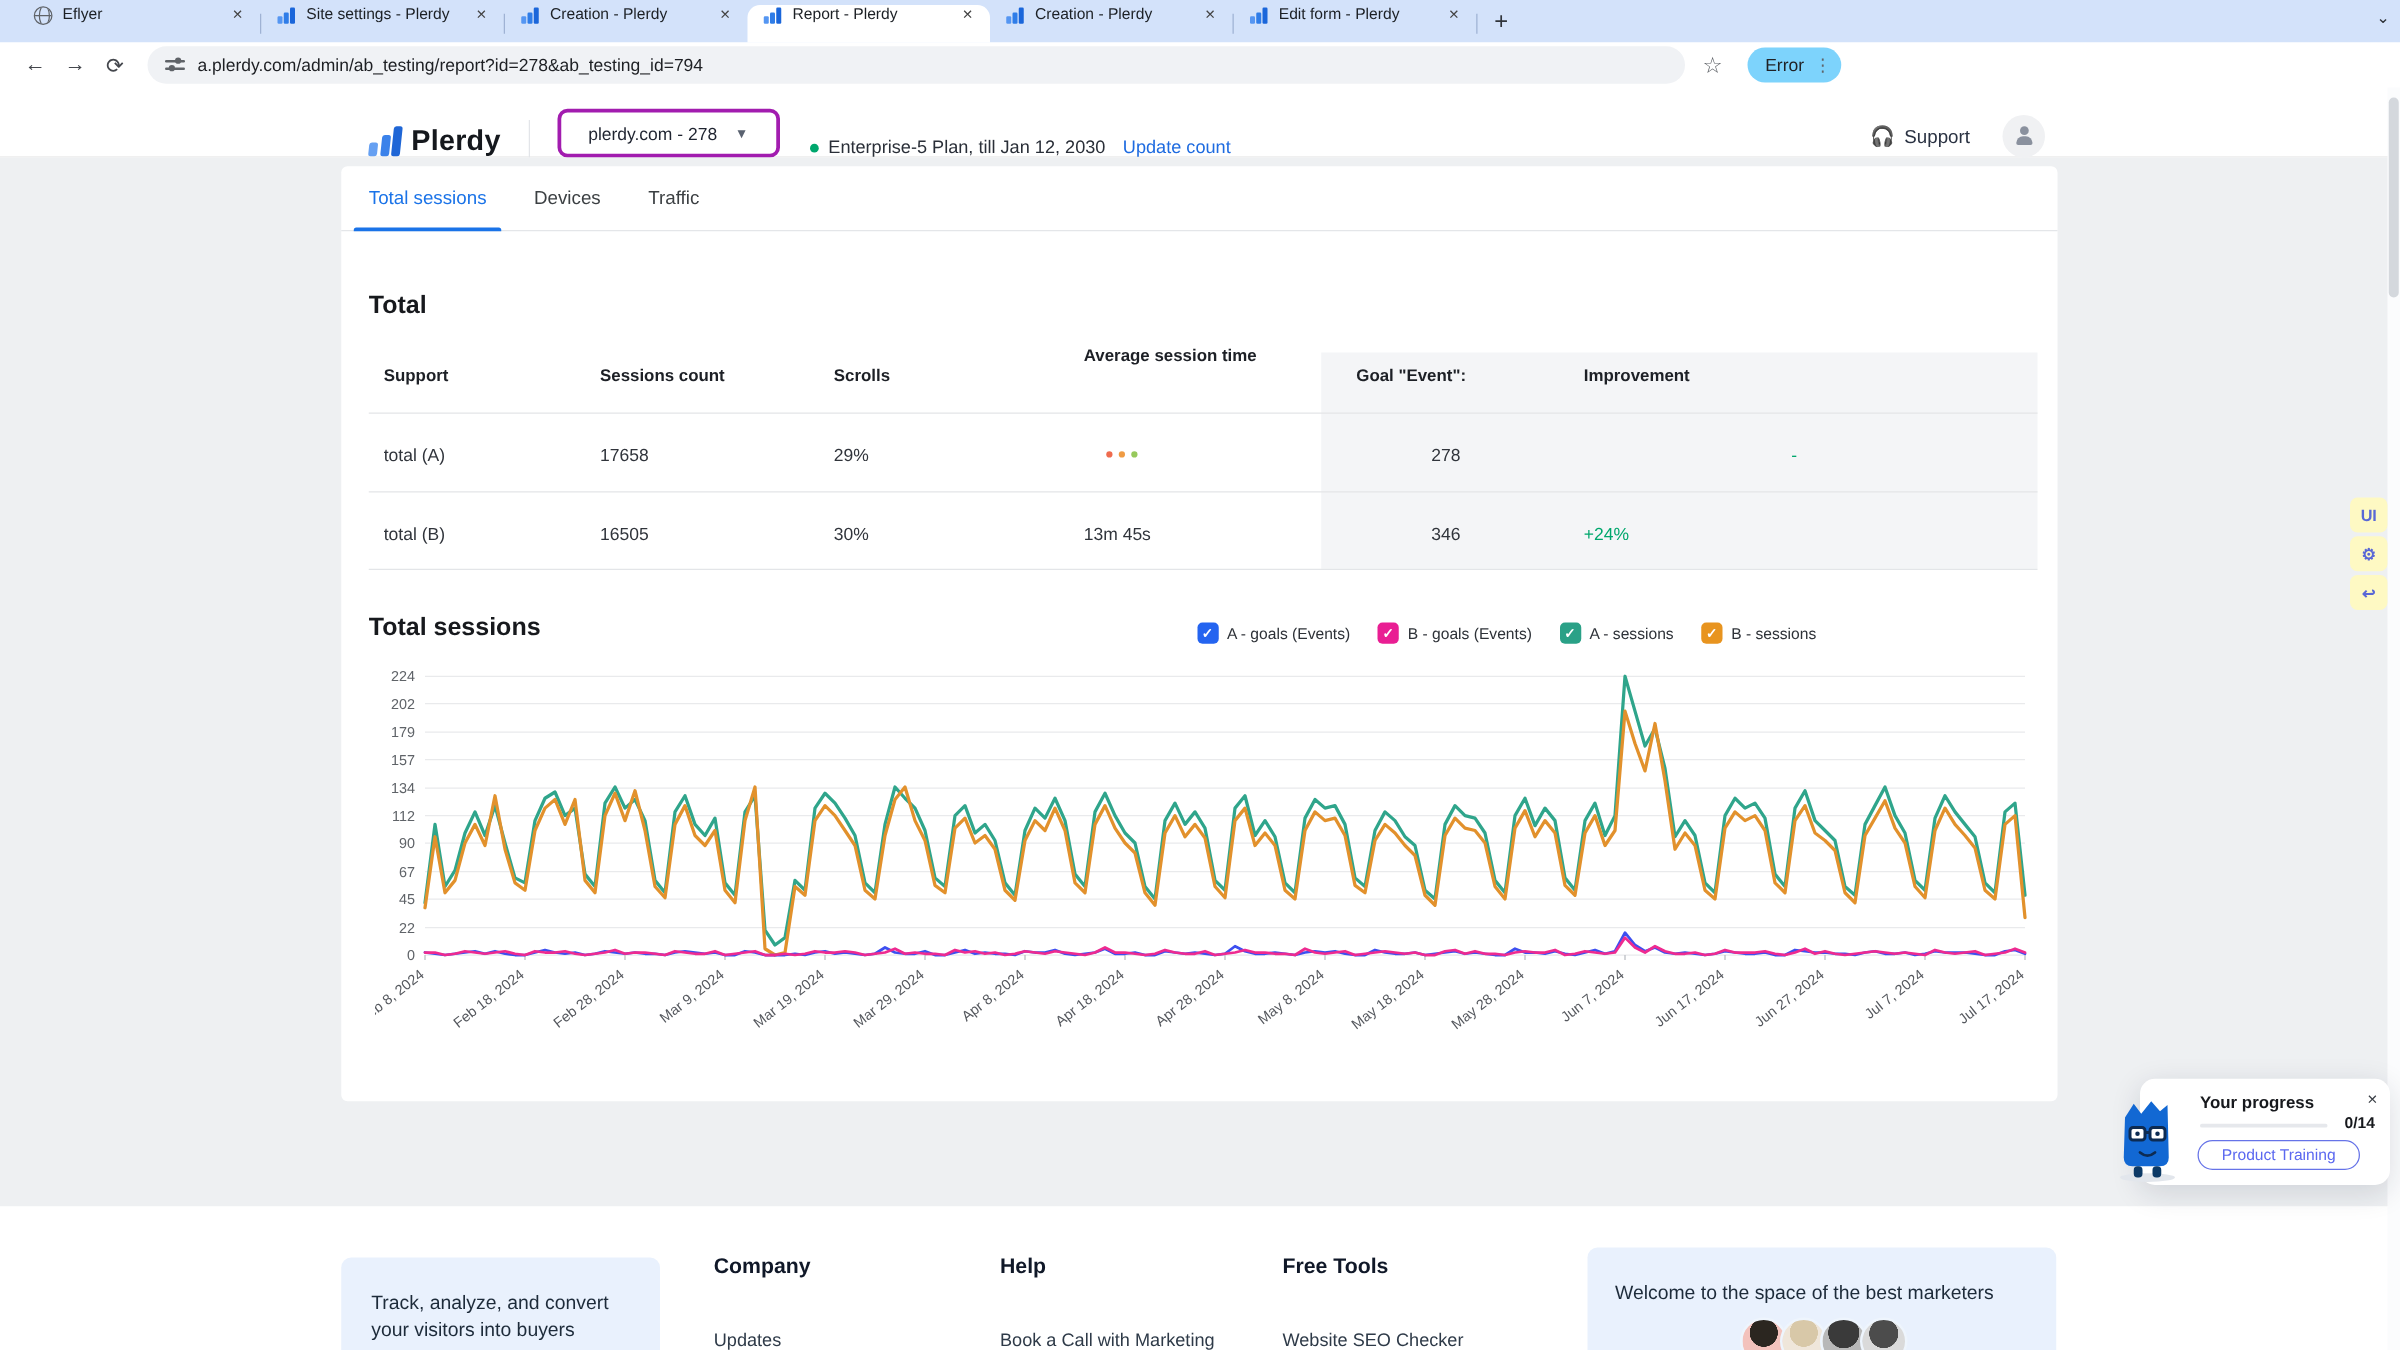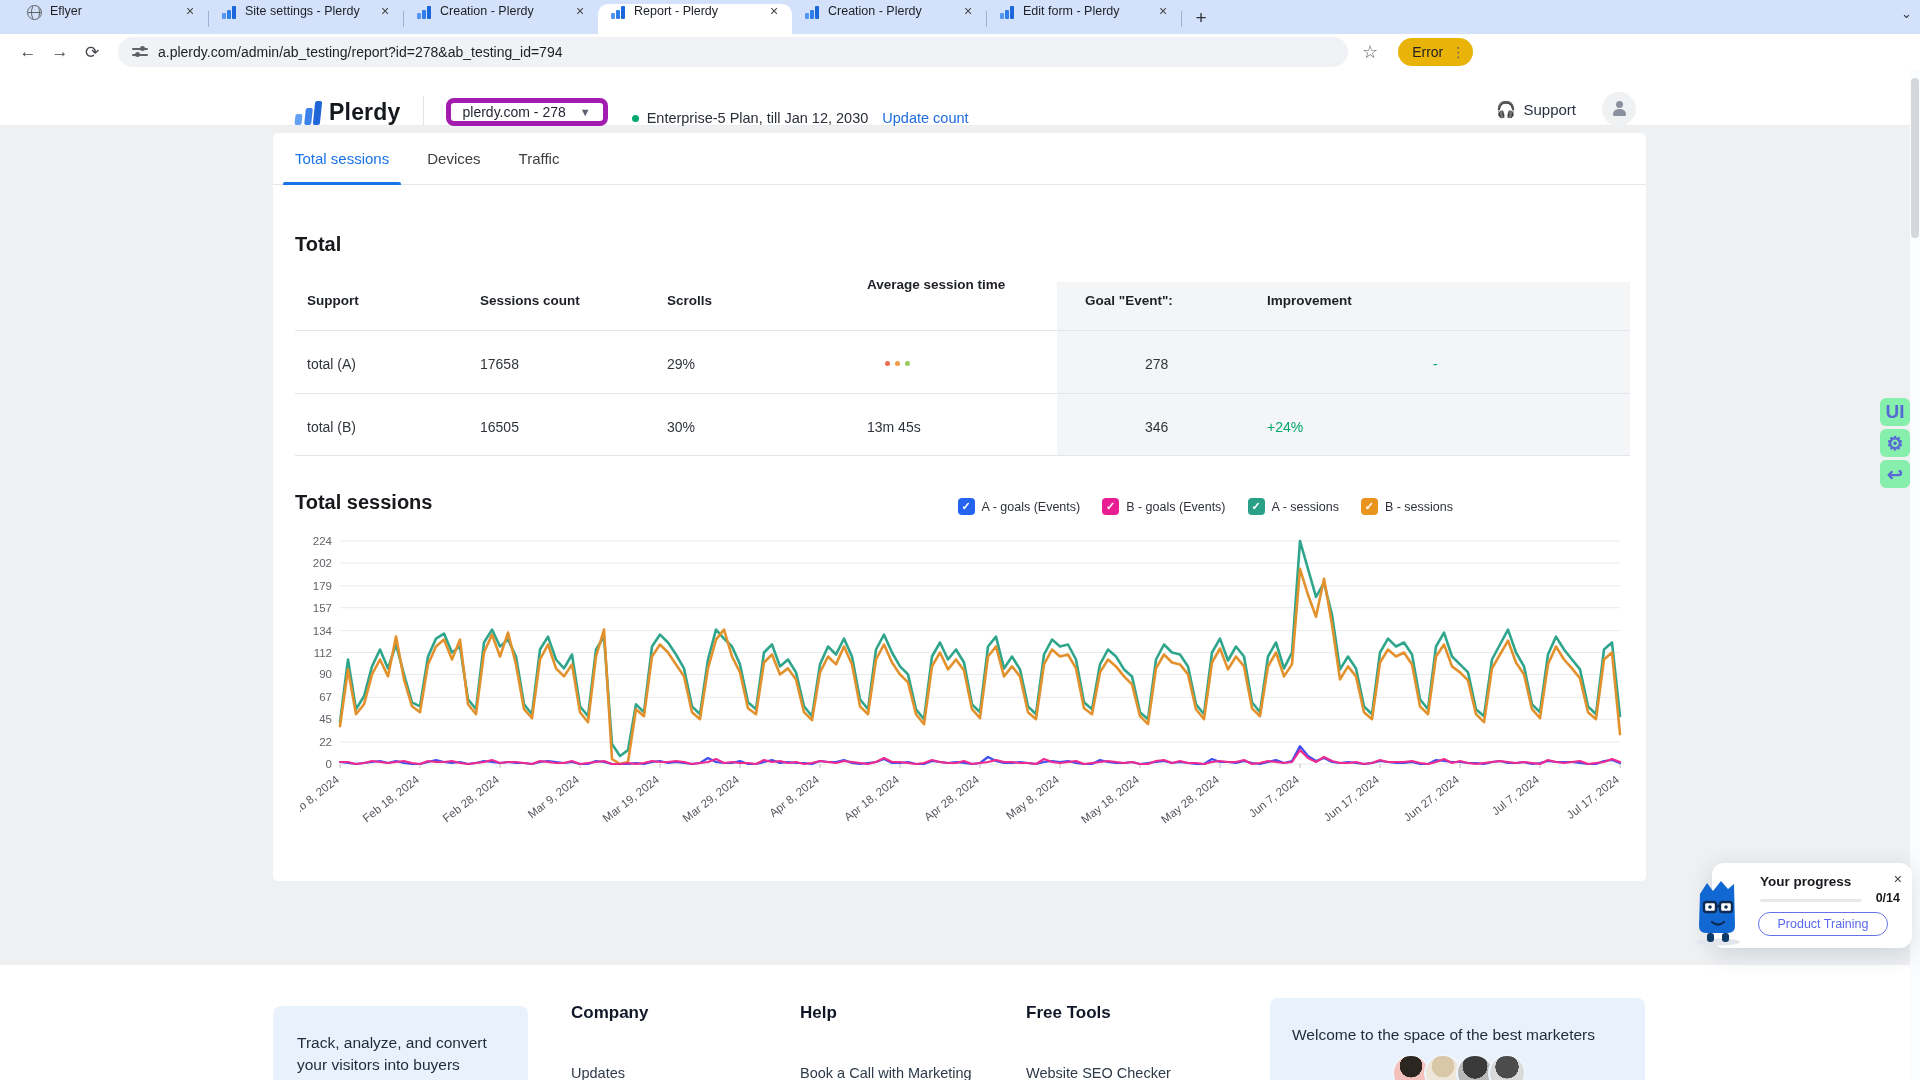--- a/index.html
+++ b/index.html
@@ -50,35 +50,35 @@
   .ext-drop { background:radial-gradient(circle at 40% 35%,#b39df5,#8b6ff0); border-radius:50% 50% 50% 50%/60% 60% 40% 40%; width:15px; height:18px;}
   .ext-tag { background:#2f7de8; border-radius:4px; transform:rotate(-8deg); position:relative;}
   .ext-tag:before{content:""; position:absolute; left:5px; top:5px; width:7px; height:7px; border:2px solid #fff; border-radius:50%;}
   .ext-puzzle { color:#5f6368; font-size:16px;}
   .vsep { width:1px; height:18px; background:#d6d9de; margin:0 2px;}
   .icon-gray { color:#46505c; font-size:17px;}
   .dl-icon { position:relative; width:16px; height:16px;}
   .dl-icon:before{content:"↓"; position:absolute; left:3px; top:-3px; font-size:15px; color:#46505c; font-weight:bold;}
   .dl-icon:after{content:""; position:absolute; left:1px; right:1px; bottom:0; height:2px; background:#46505c; border-radius:1px;}
   .avatar-photo { width:26px; height:26px; border-radius:50%; background:radial-gradient(circle at 50% 38%, #caa183 0 33%, #2c3e55 34% 100%); flex:none; cursor:pointer;}
-  .error-pill { height:28px; background:#eab308; border-radius:14px; display:flex; align-items:center; gap:8px; padding:0 8px 0 14px; margin-left:10px; cursor:pointer;}
+  .error-pill { height:28px; background:#7dd3fc; border-radius:14px; display:flex; align-items:center; gap:8px; padding:0 8px 0 14px; margin-left:10px; cursor:pointer;}
   .error-pill span { font-size:14px; color:#202124;}
   .error-pill .dots { font-size:14px; color:#5f6368; letter-spacing:0;}
   
   .site-header { position:absolute; left:0; top:70px; width:1920px; height:56px; background:#fff; border-bottom:1px solid #ececec;}
   .sh-inner { position:absolute; left:273px; top:0; width:1373px; height:56px; display:flex; align-items:flex-end;}
   .logo { display:flex; align-items:center; gap:8px; margin-left:22px;}
   .logo-bars { display:flex; align-items:flex-end; gap:2.5px; height:24px;}
   .logo-bars i { display:block; width:7px; border-radius:2px; transform:skewX(-6deg);}
   .logo-bars i:nth-child(1){height:11px; background:#66a0f2;}
   .logo-bars i:nth-child(2){height:17px; background:#3b82ea;}
   .logo-bars i:nth-child(3){height:24px; background:#1f66d6;}
   .logo-text { font-size:23px; font-weight:bold; color:#15181d; letter-spacing:.2px;}
   .hdr-sep { width:1px; height:30px; background:#e3e5e9; margin:0 22px;}
-  .site-select { height:28px; border:5px solid #a21caf; border-radius:8px; display:flex; align-items:center; gap:14px; padding:0 12px; font-size:14px; color:#1f2430; cursor:pointer;}
+  .site-select { height:39px; border:3px solid #a21caf; border-radius:8px; display:flex; align-items:center; gap:14px; padding:0 22px; font-size:14px; color:#1f2430; cursor:pointer;}
   .site-select .chev { font-size:11px; color:#5a6270;}
   .plan-wrap { display:flex; align-items:center; gap:8px; margin-left:24px; font-size:14.5px; color:#2a2f38;}
   .plan-dot { width:7px; height:7px; border-radius:50%; background:#00a76d;}
   .update-link { color:#1e6be0; margin-left:14px; font-size:14.5px; cursor:pointer; text-decoration:none;}
   .sh-right { margin-left:auto; display:flex; align-items:center; gap:26px; margin-right:10px;}
   .support { display:flex; align-items:center; gap:7px; font-size:15px; color:#2a3242; cursor:pointer;}
   .headset { font-size:16px; color:#2a3242;}
   .user-circ { width:34px; height:34px; border-radius:50%; background:#f0f1f3; display:flex; align-items:center; justify-content:center; cursor:pointer;}
   .person { width:12px; height:12px; position:relative;}
   .person:before{content:""; position:absolute; left:3px; top:-2px; width:7px; height:7px; border-radius:50%; background:#8a919e;}
@@ -100,21 +100,21 @@
   .dots-loader { position:absolute; display:flex; gap:5px; align-items:center;}
   .dots-loader i { width:5px; height:5px; border-radius:50%; display:block;}
   
   .legend { position:absolute; top:365px; right:193px; display:flex; gap:22px; align-items:center;}
   .legend-item { display:flex; align-items:center; gap:7px; cursor:pointer;}
   .legend-check { width:17px; height:17px; border-radius:4px; color:#fff; font-size:11px; font-weight:bold; display:flex; align-items:center; justify-content:center;}
   .legend-label { font-size:12.5px; color:#2e3238;}
   .chart-wrap { position:absolute; left:27px; top:400px; width:1330px; height:330px;}
   
   .side-widget { position:absolute; right:10px; top:398px; display:flex; flex-direction:column; gap:3px; z-index:30;}
-  .sw-btn { width:30px; height:28px; background:#86efac; border-radius:6px; color:#5a68d6; display:flex; align-items:center; justify-content:center; font-size:19px; font-weight:bold; cursor:pointer;}
+  .sw-btn { width:30px; height:28px; background:#fef9c3; border-radius:6px; color:#5a68d6; display:flex; align-items:center; justify-content:center; font-size:13px; font-weight:bold; cursor:pointer;}
   .scrollbar { position:absolute; right:0; top:70px; width:10px; height:1010px; background:#fbfcfd; z-index:25;}
   .scroll-thumb { position:absolute; right:1px; top:8px; width:8px; height:160px; border-radius:4px; background:#d4d8dd; cursor:pointer;}
   
   .progress-pop { position:absolute; left:1712px; top:863px; width:200px; height:85px; background:#fff; border-radius:12px; box-shadow:0 6px 24px rgba(20,30,60,.14); z-index:40;}
   .pp-title { position:absolute; left:48px; top:11px; font-size:13.5px; font-weight:bold; color:#17191d;}
   .pp-close { position:absolute; right:10px; top:8px; font-size:14px; color:#3a3f46; cursor:pointer;}
   .pp-track { position:absolute; left:48px; top:36px; width:102px; height:3px; background:#e6e8ec; border-radius:2px;}
   .pp-count { position:absolute; right:12px; top:28px; font-size:12.5px; font-weight:bold; color:#17191d;}
   .pp-btn { position:absolute; left:46px; top:49px; width:130px; height:24px; border:1.5px solid #6673e8; border-radius:13px; color:#5b68f0; font-size:12.5px; display:flex; align-items:center; justify-content:center; cursor:pointer; background:#fff;}
   .mascot { position:absolute; left:1692px; top:878px; z-index:41;}

